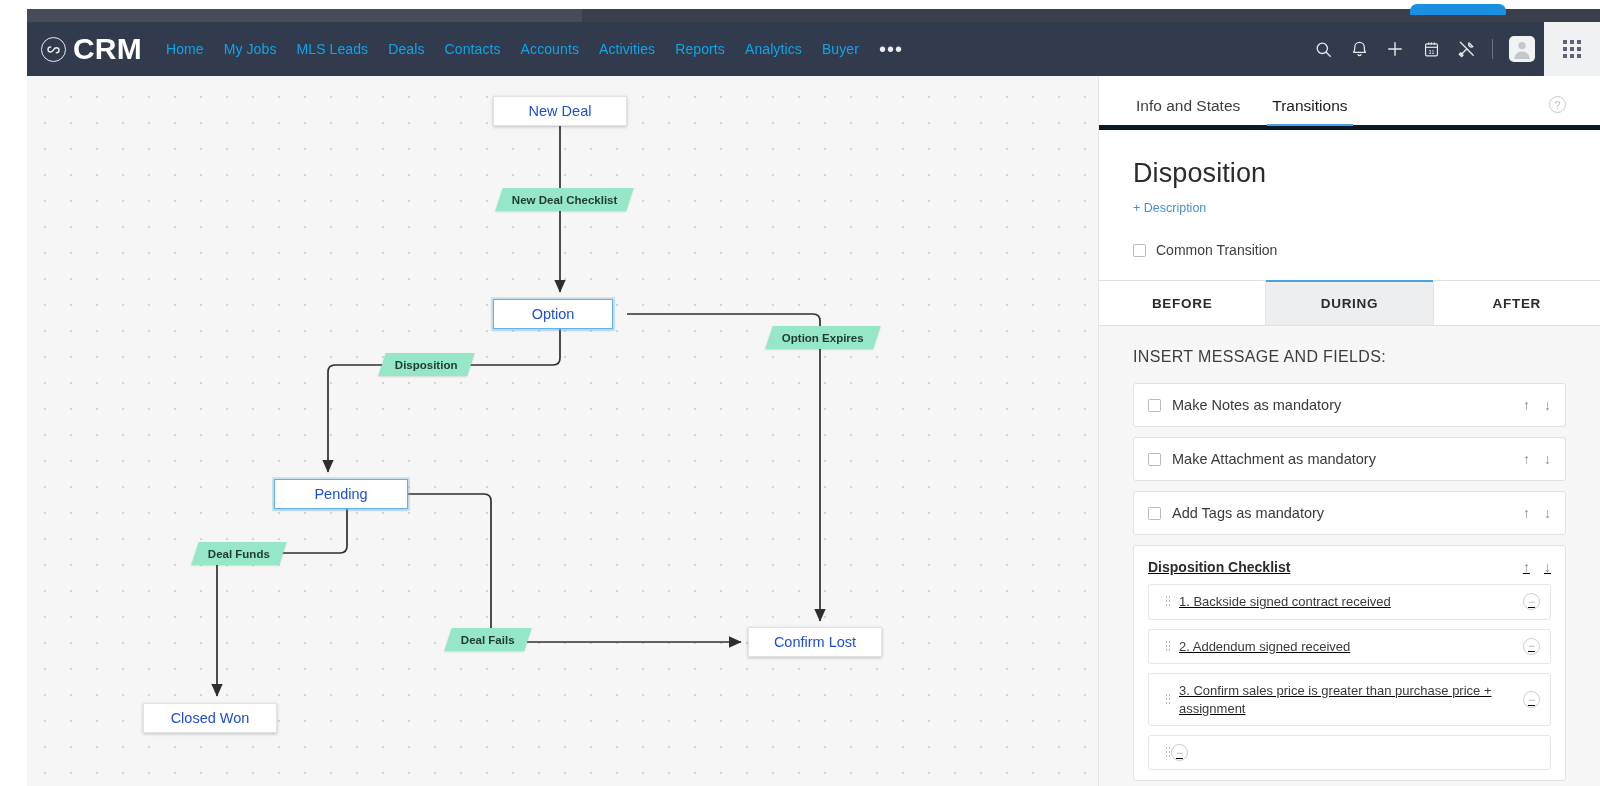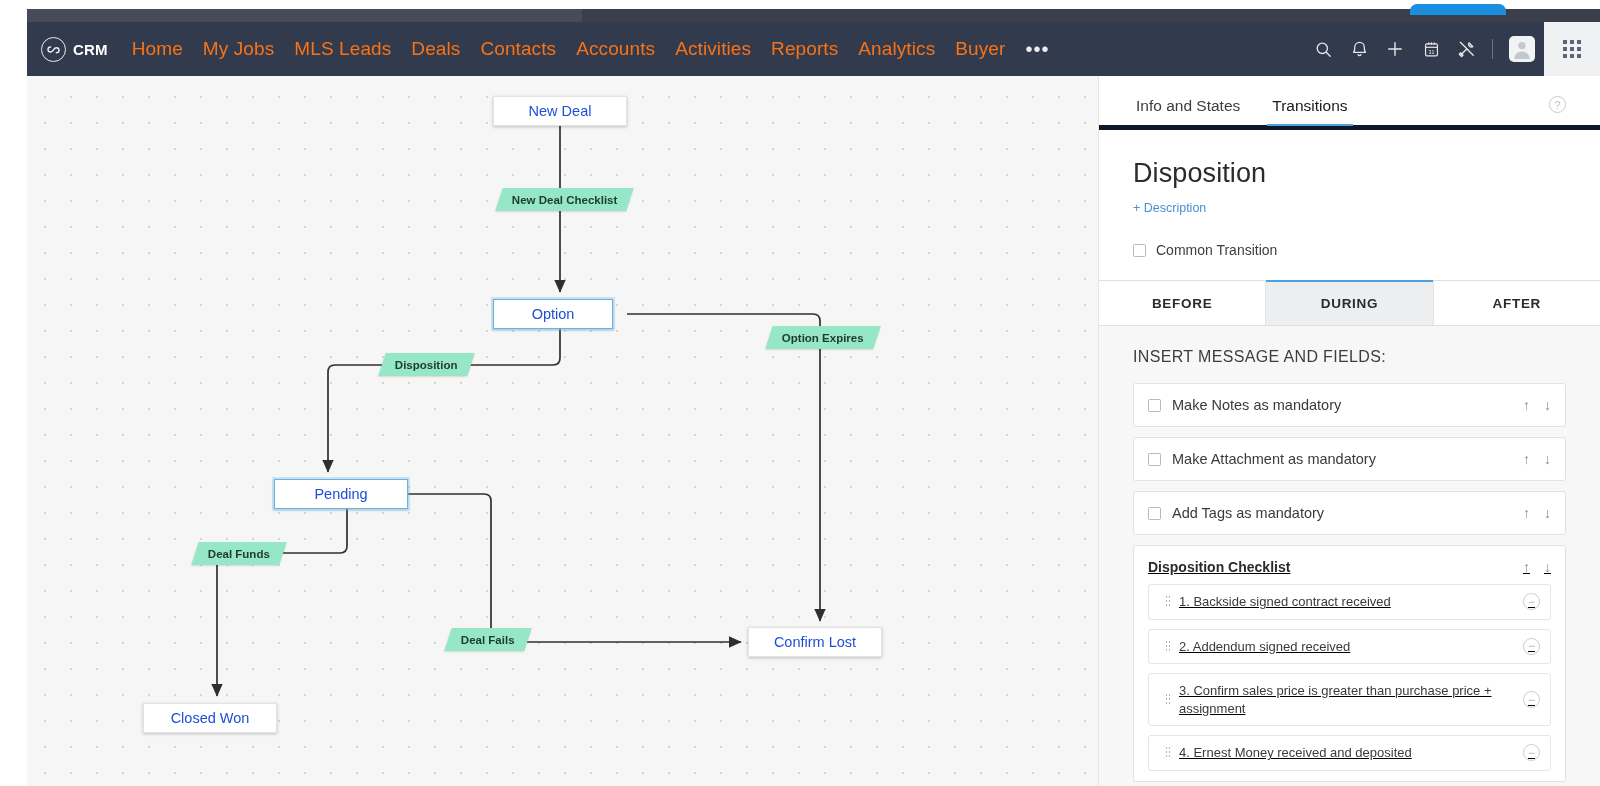--- a/index.html
+++ b/index.html
@@ -40,23 +40,23 @@
     display: flex; align-items: center;
   }
   #nav-left { display: flex; align-items: center; padding-left: 14px; }
   .brand { display: flex; align-items: center; gap: 7px; margin-right: 14px; cursor: pointer; }
   .brand-mark {
     width: 25px; height: 25px; border-radius: 50%;
     border: 1.7px solid #e8eaee; position: relative;
     display: flex; align-items: center; justify-content: center;
   }
   .brand-mark svg { display: block; }
-  .brand-text { color: #ffffff; font-size: 15px; font-weight: 700; letter-spacing: 0.2px; }
+  .brand-text { color: #ffffff; font-size: 30px; font-weight: 700; letter-spacing: 0.2px; }
   .nav-item {
-    color: #f97316; font-size: 19px; padding: 4px 10px;
+    color: #0ea5e9; font-size: 14px; padding: 4px 10px;
     white-space: nowrap; cursor: pointer; letter-spacing: 0.1px;
   }
   .nav-more { color: #eceef2; font-size: 20px; padding: 0 10px; cursor: pointer; line-height: 10px; letter-spacing: 1px;}
 
   #nav-right {
     margin-left: auto; display: flex; align-items: center; height: 100%;
   }
   .nav-icon {
     width: 36px; height: 54px; display: flex; align-items: center; justify-content: center;
     cursor: pointer;
@@ -435,18 +435,17 @@
       </div>
 
       <div class="ckitem">
         <span class="grip-dots"></span>
         <span class="cktext">3. Confirm sales price is greater than purchase price + assignment</span>
         <span class="minus">−</span>
       </div>
 
       <div class="ckitem">
         <span class="grip-dots"></span>
-        <span class="cktext">4. Ernest Money received and deposited</span>
         <span class="minus">−</span>
       </div>
     </div>
   </div>
 </div>
 
 </body></html>

